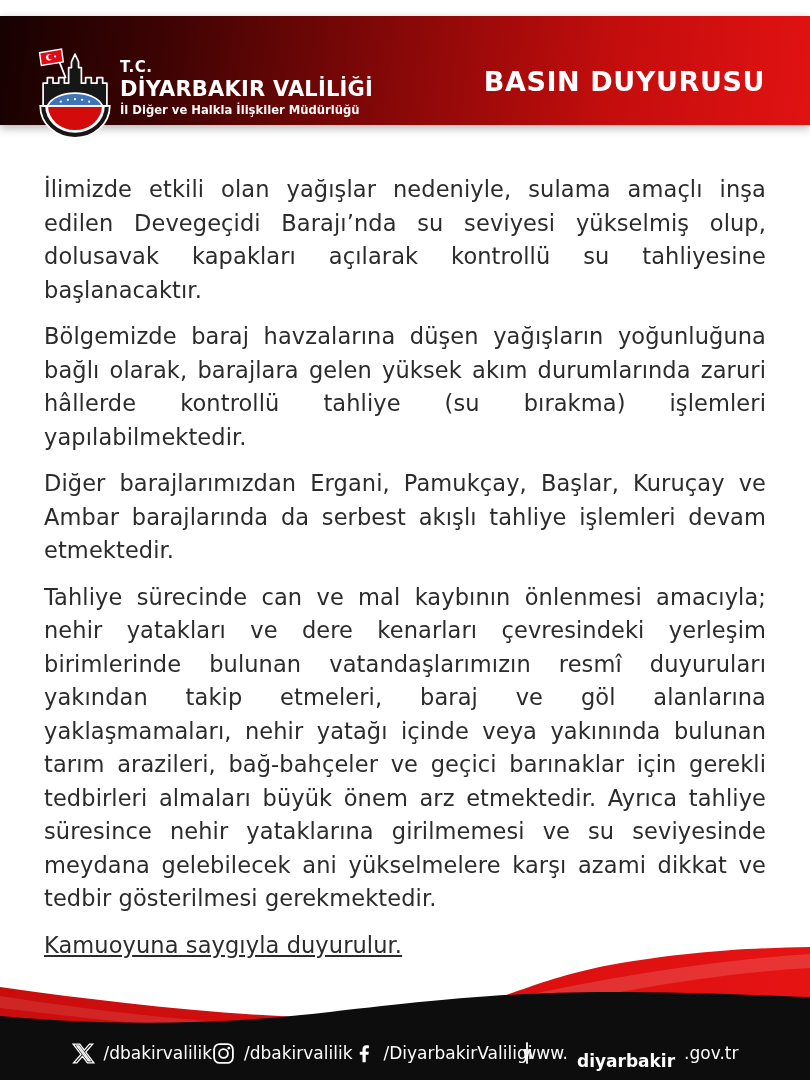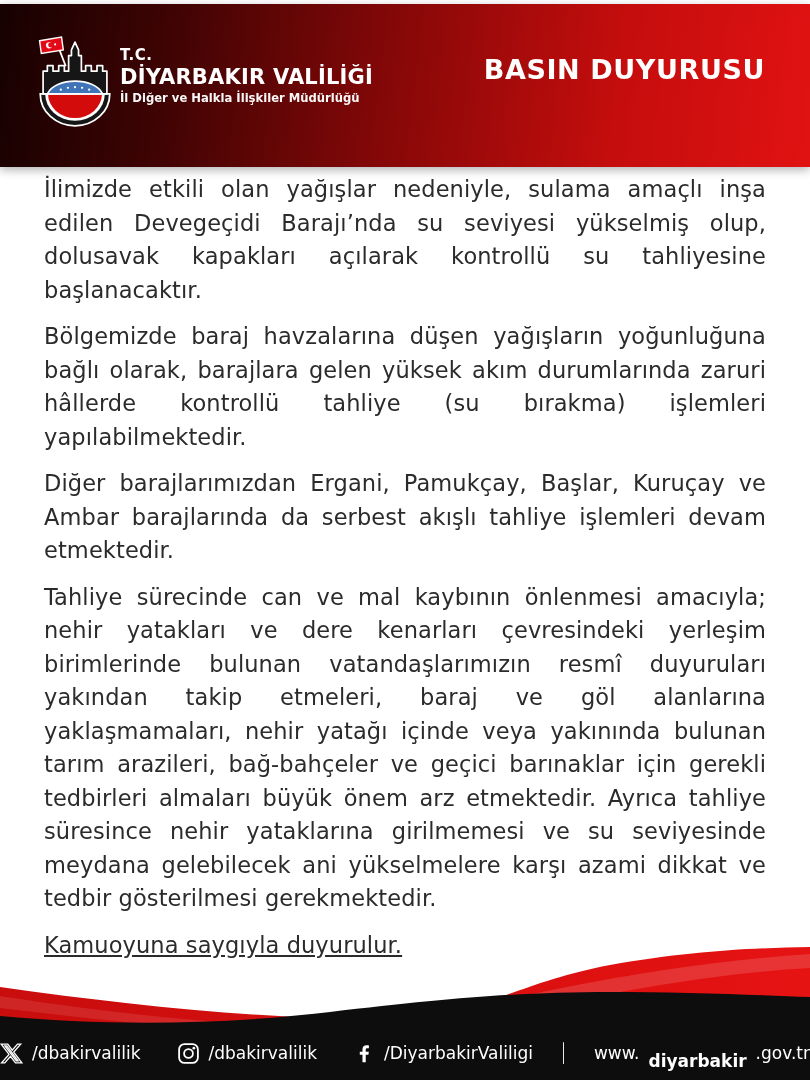--- a/index.html
+++ b/index.html
@@ -4,21 +4,21 @@
 <style>
   html,body{margin:0;padding:0;background:#444;}
   .page{
     position:relative;width:810px;height:1080px;margin:0 auto;
     background:#ffffff;overflow:hidden;
     font-family:"DejaVu Sans","Liberation Sans",sans-serif;
   }
 
   
   .header{
-    position:absolute;top:4px;left:0;width:810px;height:163px;
+    position:absolute;top:16px;left:0;width:810px;height:109px;
     background:linear-gradient(97deg,#170101 0%,#3d0303 20%,#8a0808 50%,#c50d0d 76%,#e11212 100%);
     box-shadow:0 3px 9px rgba(0,0,0,.30);
   }
   .header-left{position:absolute;left:36px;top:26px;display:flex;align-items:flex-start;}
   .logo{width:78px;height:98px;flex:0 0 auto;}
   .org-text{margin-left:6px;padding-top:18px;color:#fff;line-height:1.05;}
   .org-line1{font-size:15px;font-weight:bold;letter-spacing:.5px;}
   .org-line2{font-size:21px;font-weight:bold;letter-spacing:.2px;margin-top:2px;white-space:nowrap;}
   .org-line3{font-size:11.6px;font-weight:bold;margin-top:4px;white-space:nowrap;opacity:.97;}
   .header-right{position:absolute;right:45px;top:50px;text-align:right;color:#fff;}
@@ -33,21 +33,21 @@
   .content p{
     margin:0 0 13px 0;font-size:22.5px;line-height:33.5px;
     text-align:justify;text-justify:inter-word;letter-spacing:.1px;
   }
   .content p:last-child{margin-bottom:8px;text-decoration:underline;}
 
   
   .bottom-art{position:absolute;left:0;bottom:0;width:810px;height:150px;display:block;}
   .footer-row{
     position:absolute;left:0;bottom:9px;width:810px;height:36px;
-    display:flex;align-items:center;justify-content:center;gap:36px;
+    display:flex;align-items:center;justify-content:center;
     color:#fff;font-size:17px;
   }
   .social{display:flex;align-items:center;gap:9px;white-space:nowrap;}
   .social svg{display:block;}
   .footer-divider{width:2px;height:22px;background:#e9e9e9;border-radius:1px;margin:0 -6px;}
   .site b{font-weight:bold;margin-top:16px;}
 </style>
 </head>
 <body>
 

